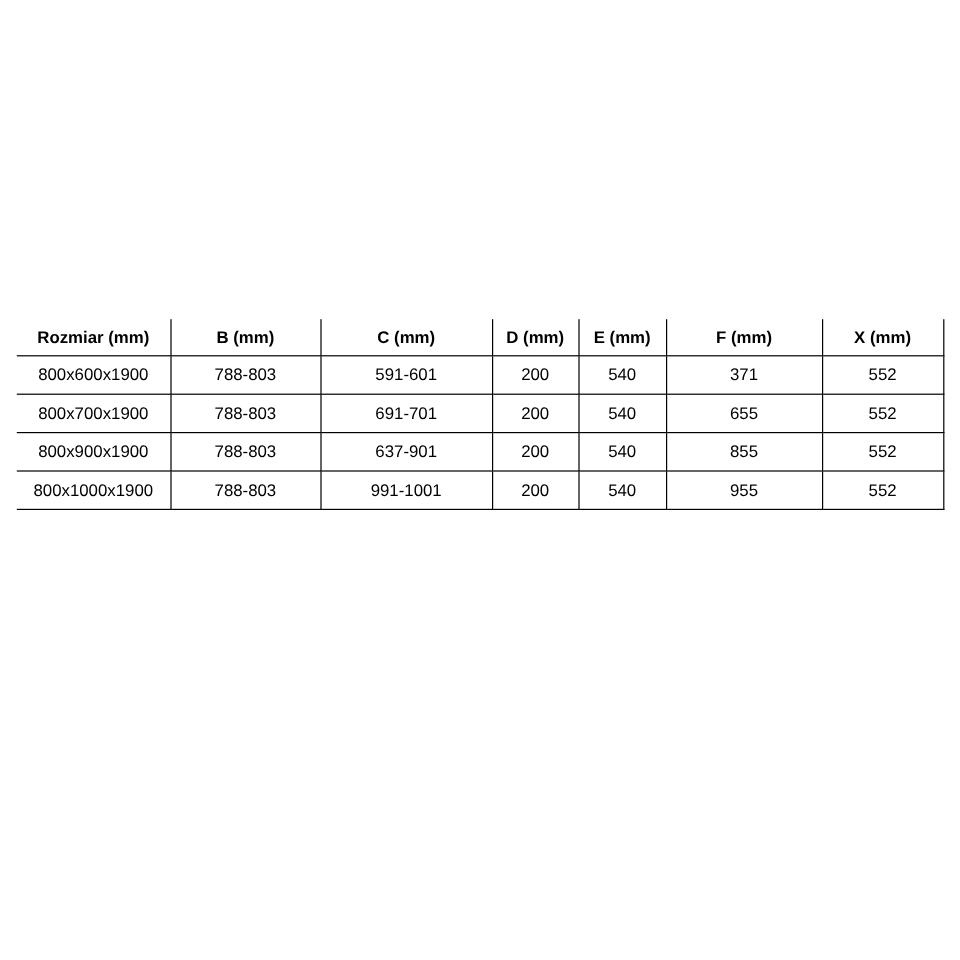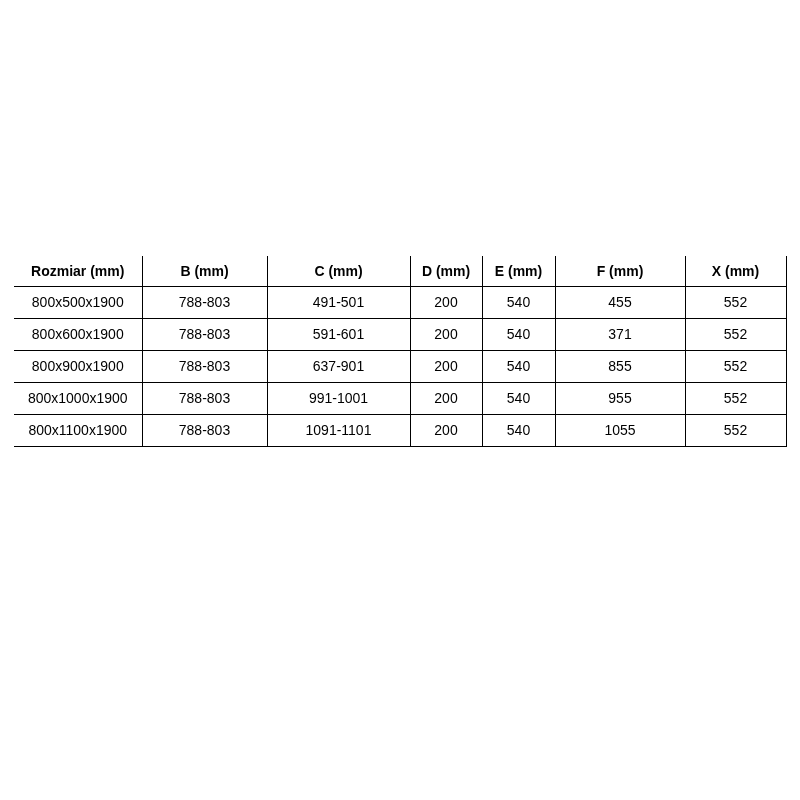--- a/index.html
+++ b/index.html
@@ -11,21 +11,21 @@
   body {
     width: 800px;
     height: 800px;
     position: relative;
     font-family: "Liberation Sans", "DejaVu Sans", sans-serif;
     color: #000000;
   }
   .table-wrap {
     position: absolute;
     left: 14px;
-    top: 256px;
+    top: 266px;
     width: 772px;
   }
   table.spec-table {
     border-collapse: collapse;
     table-layout: fixed;
     width: 772px;
     font-size: 14px;
     color: #000000;
   }
   table.spec-table th,
@@ -66,59 +66,50 @@
         <th>B (mm)</th>
         <th>C (mm)</th>
         <th>D (mm)</th>
         <th>E (mm)</th>
         <th>F (mm)</th>
         <th>X (mm)</th>
       </tr>
     </thead>
     <tbody>
       <tr>
-        <td>800x500x1900</td>
-        <td>788-803</td>
-        <td>491-501</td>
-        <td>200</td>
-        <td>540</td>
-        <td>455</td>
-        <td>552</td>
-      </tr>
-      <tr>
         <td>800x600x1900</td>
         <td>788-803</td>
         <td>591-601</td>
         <td>200</td>
         <td>540</td>
         <td>371</td>
+        <td>552</td>
+      </tr>
+      <tr>
+        <td>800x700x1900</td>
+        <td>788-803</td>
+        <td>691-701</td>
+        <td>200</td>
+        <td>540</td>
+        <td>655</td>
         <td>552</td>
       </tr>
       <tr>
         <td>800x900x1900</td>
         <td>788-803</td>
         <td>637-901</td>
         <td>200</td>
         <td>540</td>
         <td>855</td>
         <td>552</td>
       </tr>
       <tr>
         <td>800x1000x1900</td>
         <td>788-803</td>
         <td>991-1001</td>
         <td>200</td>
         <td>540</td>
         <td>955</td>
         <td>552</td>
       </tr>
-      <tr>
-        <td>800x1100x1900</td>
-        <td>788-803</td>
-        <td>1091-1101</td>
-        <td>200</td>
-        <td>540</td>
-        <td>1055</td>
-        <td>552</td>
-      </tr>
     </tbody>
   </table>
 </div>
 
 </body></html>

